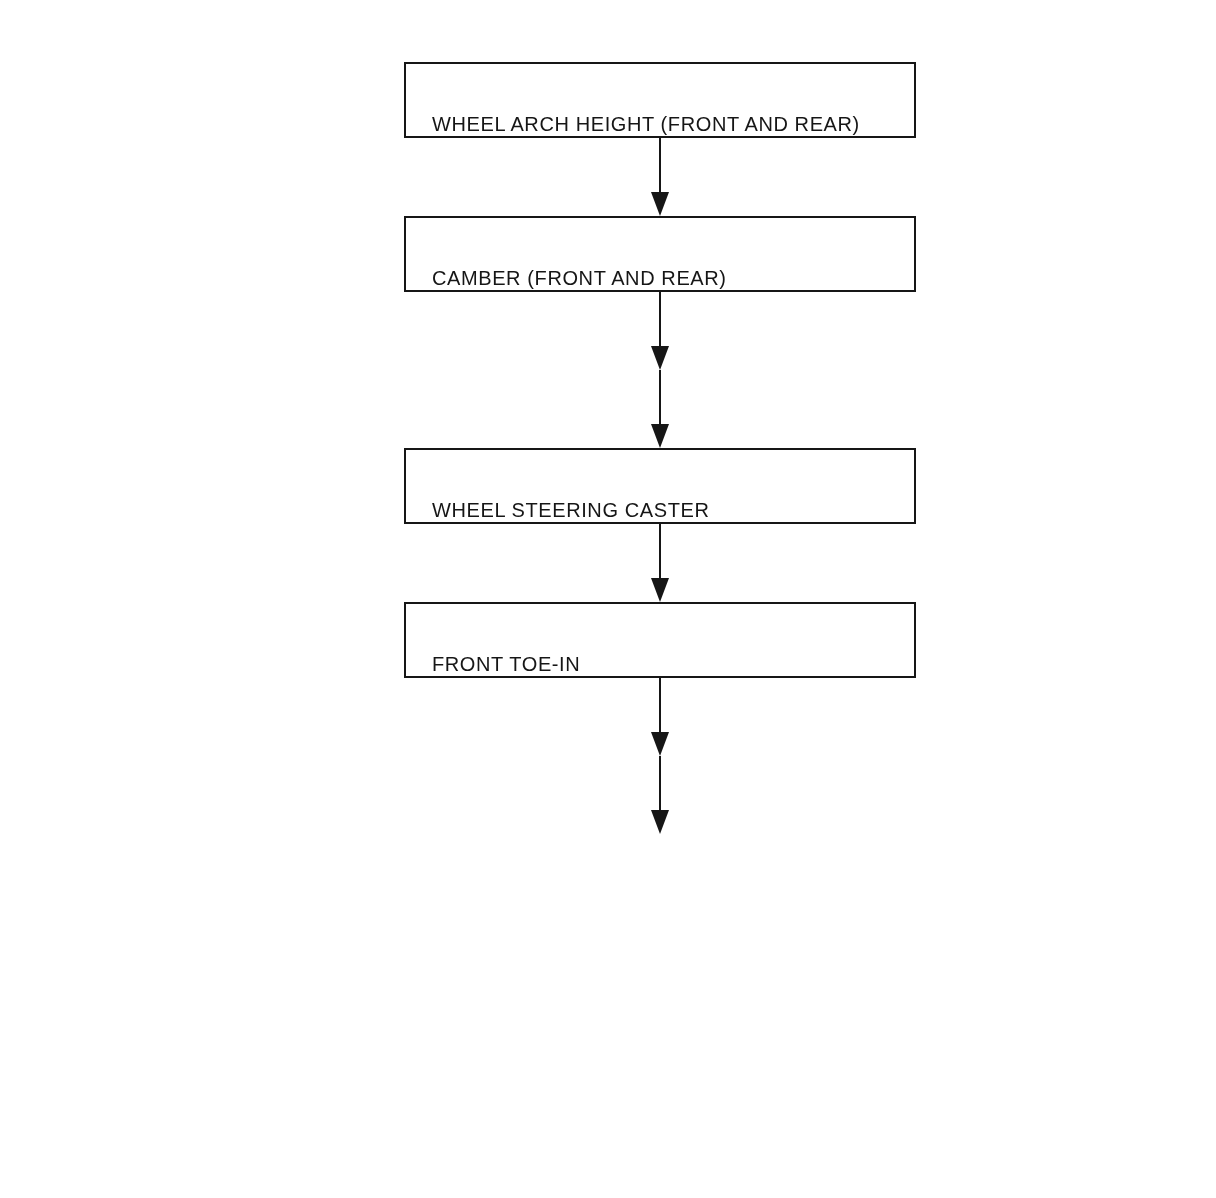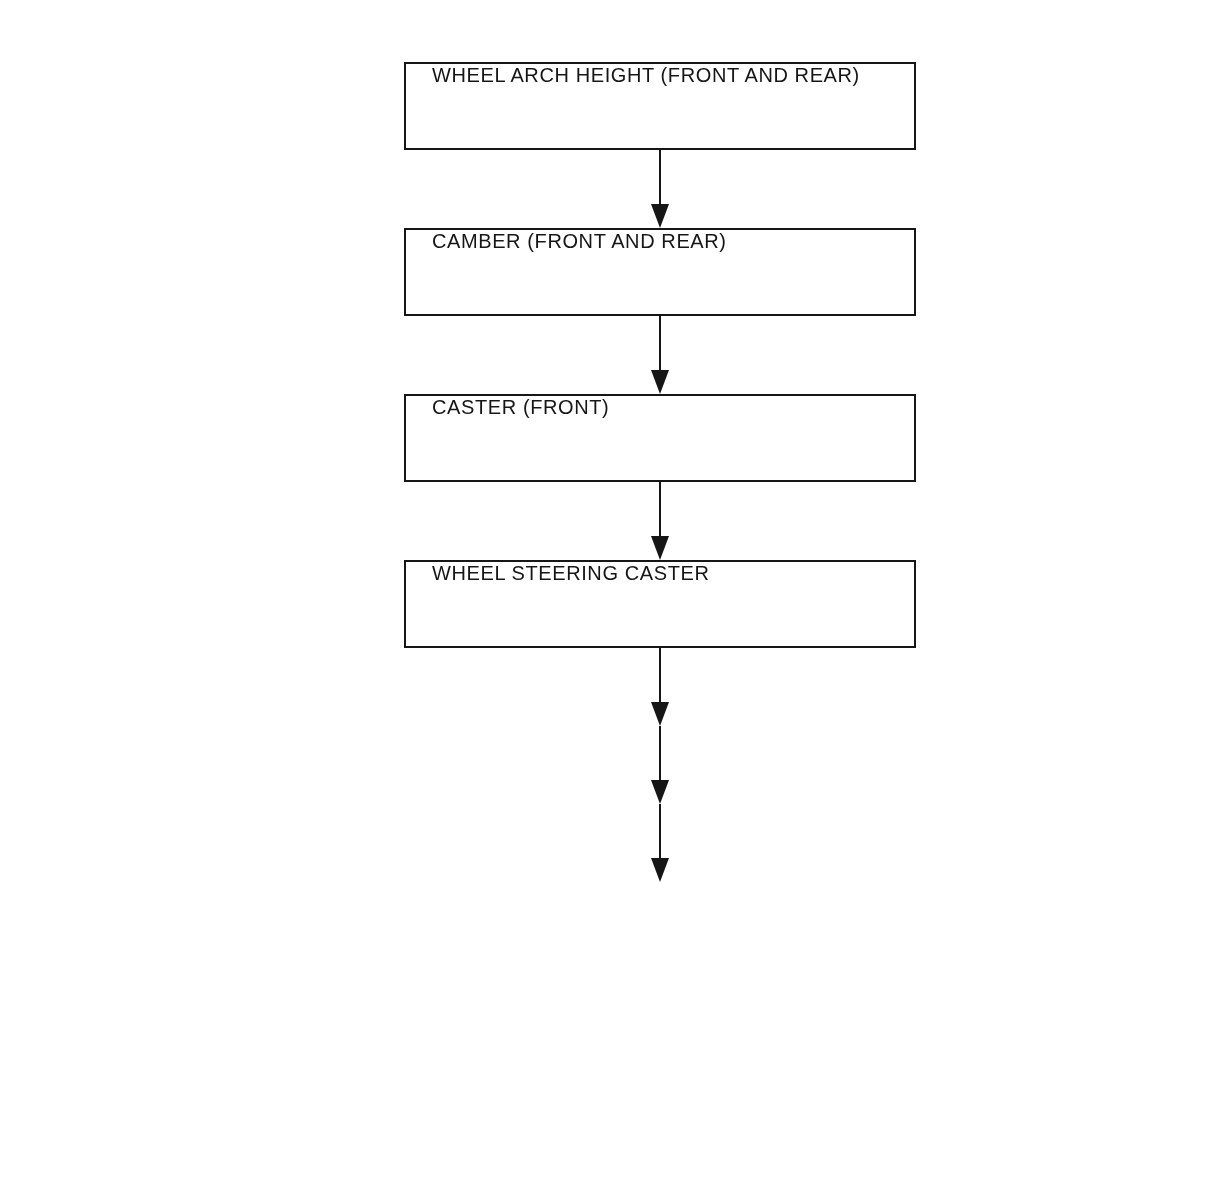--- a/index.html
+++ b/index.html
@@ -19,25 +19,25 @@
     position: absolute;
     left: 404px;
     top: 62px;
     width: 512px;
     display: flex;
     flex-direction: column;
     align-items: stretch;
   }
   .flow-box {
     box-sizing: border-box;
-    height: 88px;
+    height: 76px;
     border: 2px solid #161616;
     background: #ffffff;
     display: flex;
-    align-items: flex-start;
+    align-items: flex-end;
     padding-left: 26px;
     padding-right: 10px;
   }
   .flow-box .label {
     font-size: 20px;
     letter-spacing: 0.6px;
     color: #161616;
     white-space: nowrap;
   }
   .flow-arrow {
@@ -75,36 +75,36 @@
     </div>
 
     <div class="flow-box">
       <span class="label">CAMBER (FRONT AND REAR)</span>
     </div>
     <div class="flow-arrow">
       <div class="shaft"></div>
       <div class="head"></div>
     </div>
 
-    <div class="flow-box">
-      <span class="label">CASTER (FRONT)</span>
-    </div>
     <div class="flow-arrow">
       <div class="shaft"></div>
       <div class="head"></div>
     </div>
 
     <div class="flow-box">
       <span class="label">WHEEL STEERING CASTER</span>
     </div>
     <div class="flow-arrow">
       <div class="shaft"></div>
       <div class="head"></div>
     </div>
 
+    <div class="flow-box">
+      <span class="label">FRONT TOE-IN</span>
+    </div>
     <div class="flow-arrow">
       <div class="shaft"></div>
       <div class="head"></div>
     </div>
 
     <div class="flow-arrow">
       <div class="shaft"></div>
       <div class="head"></div>
     </div>
 

